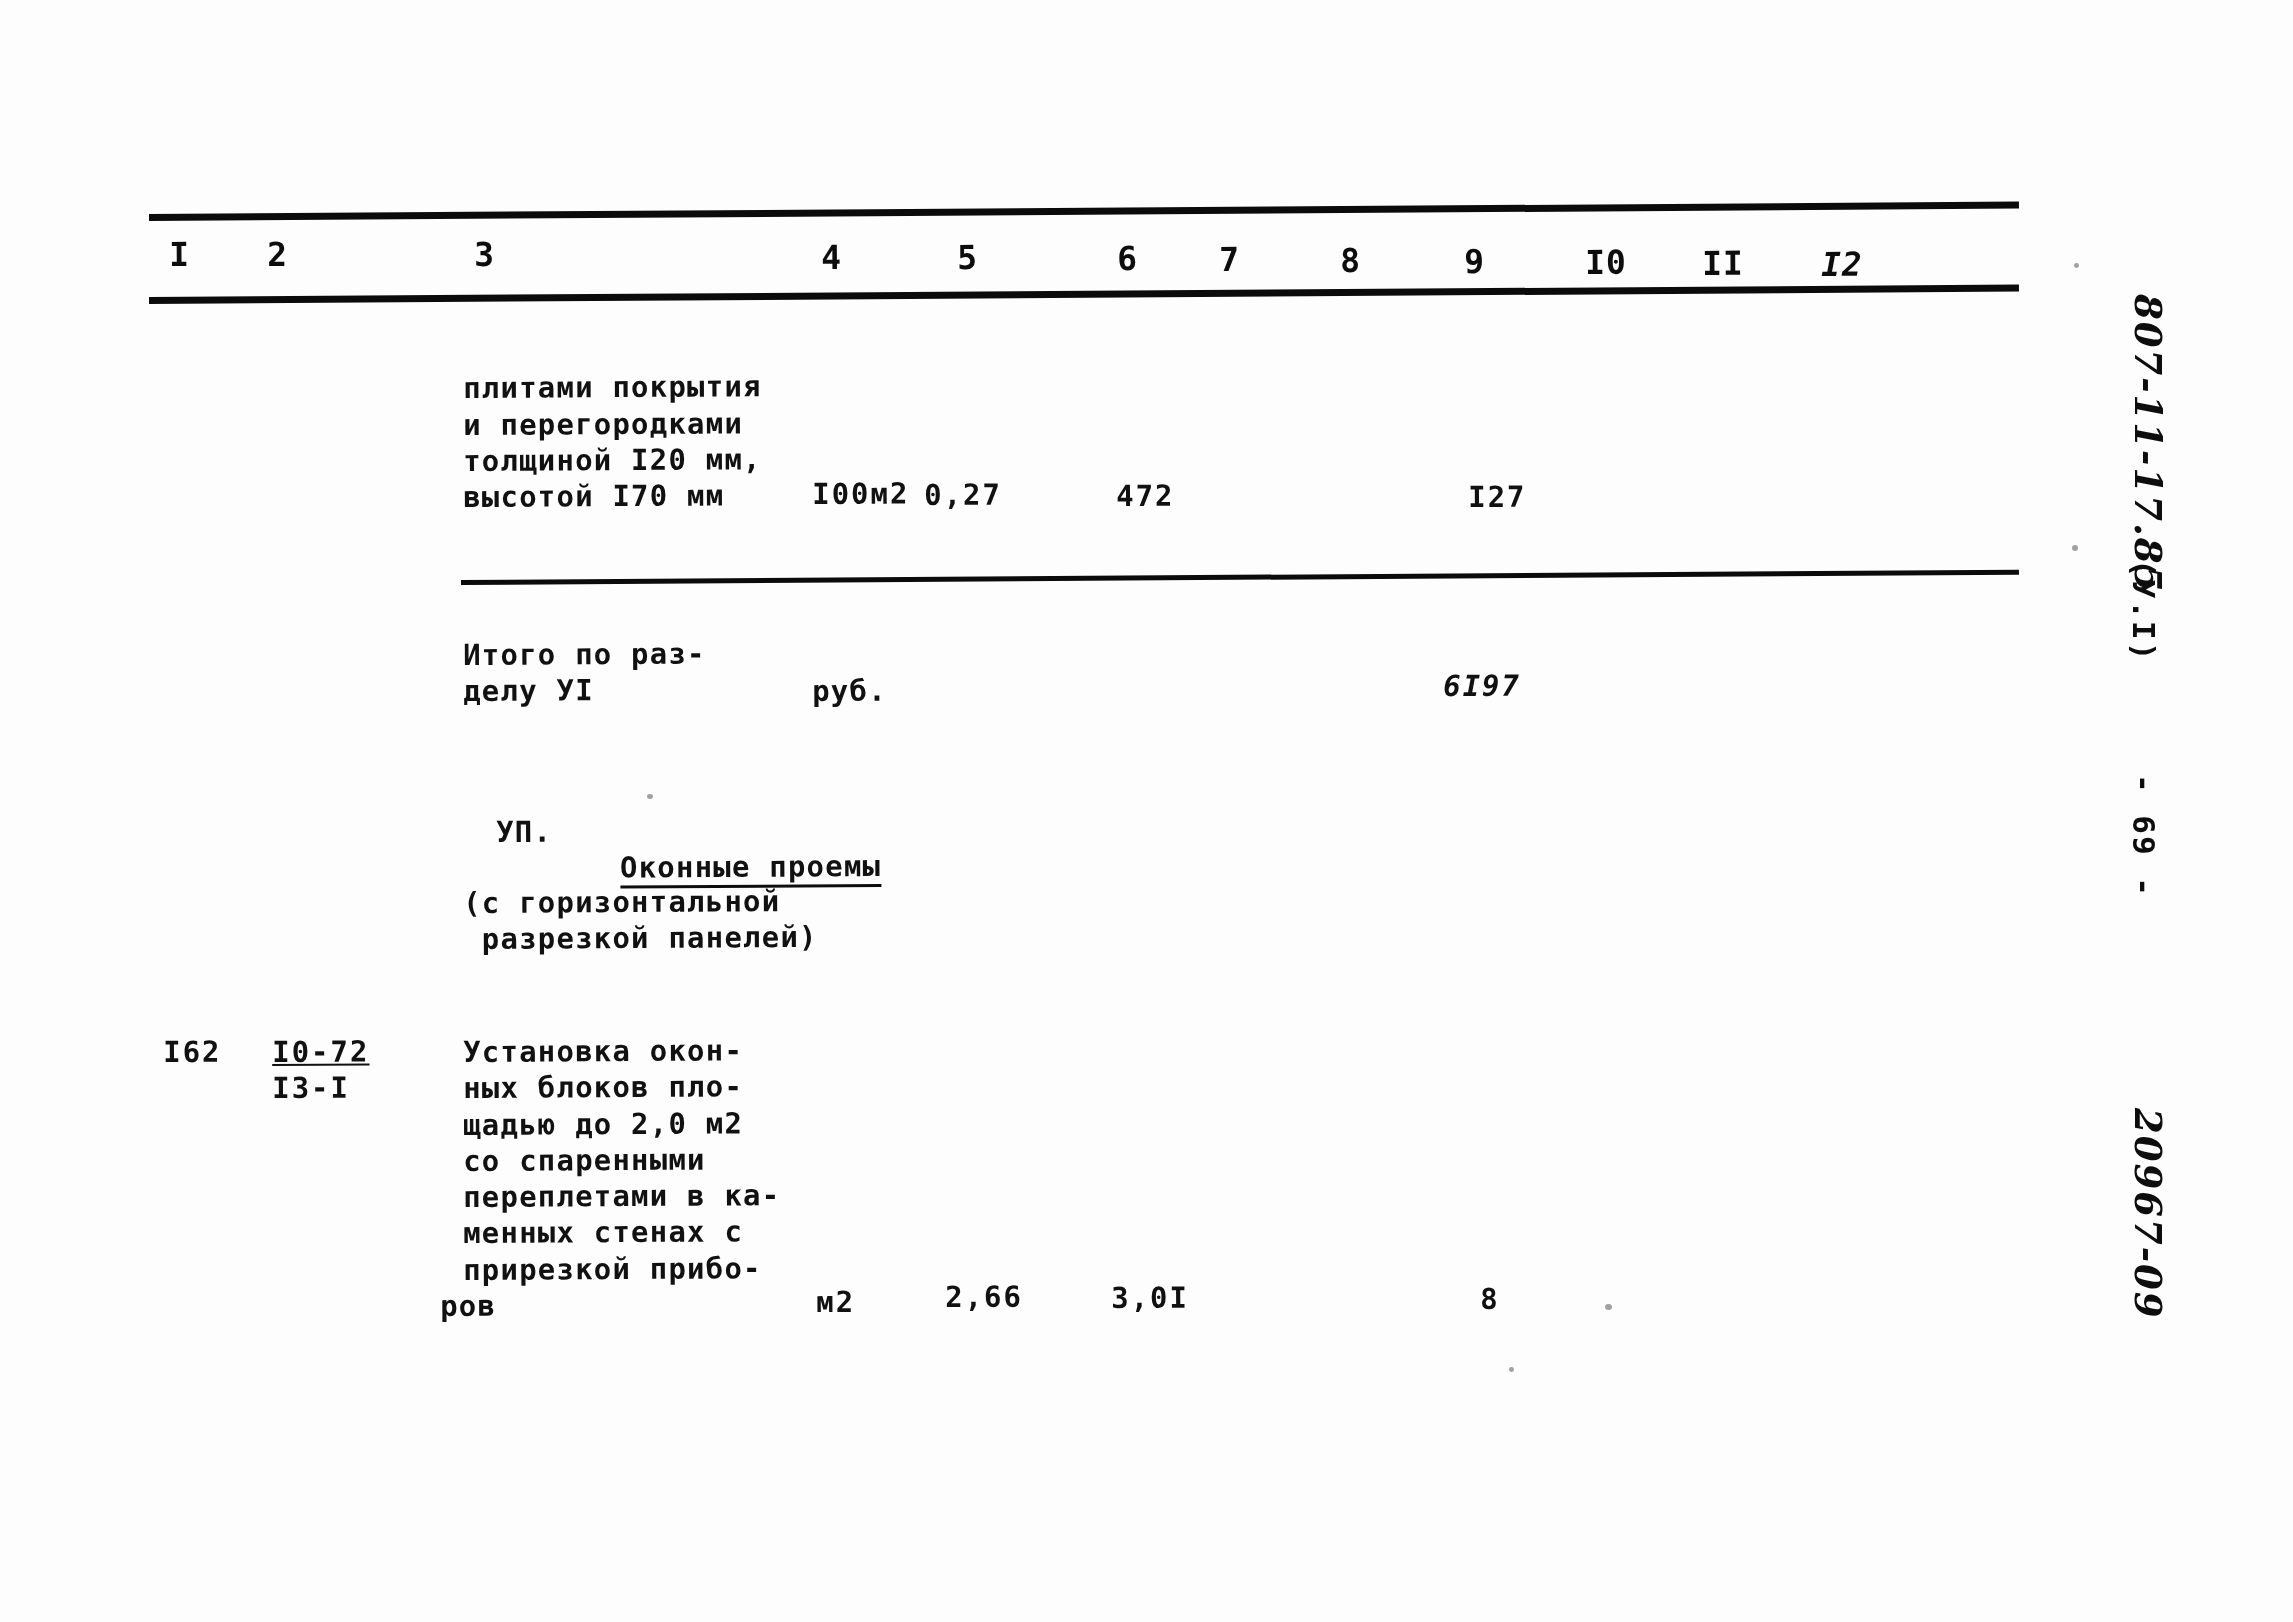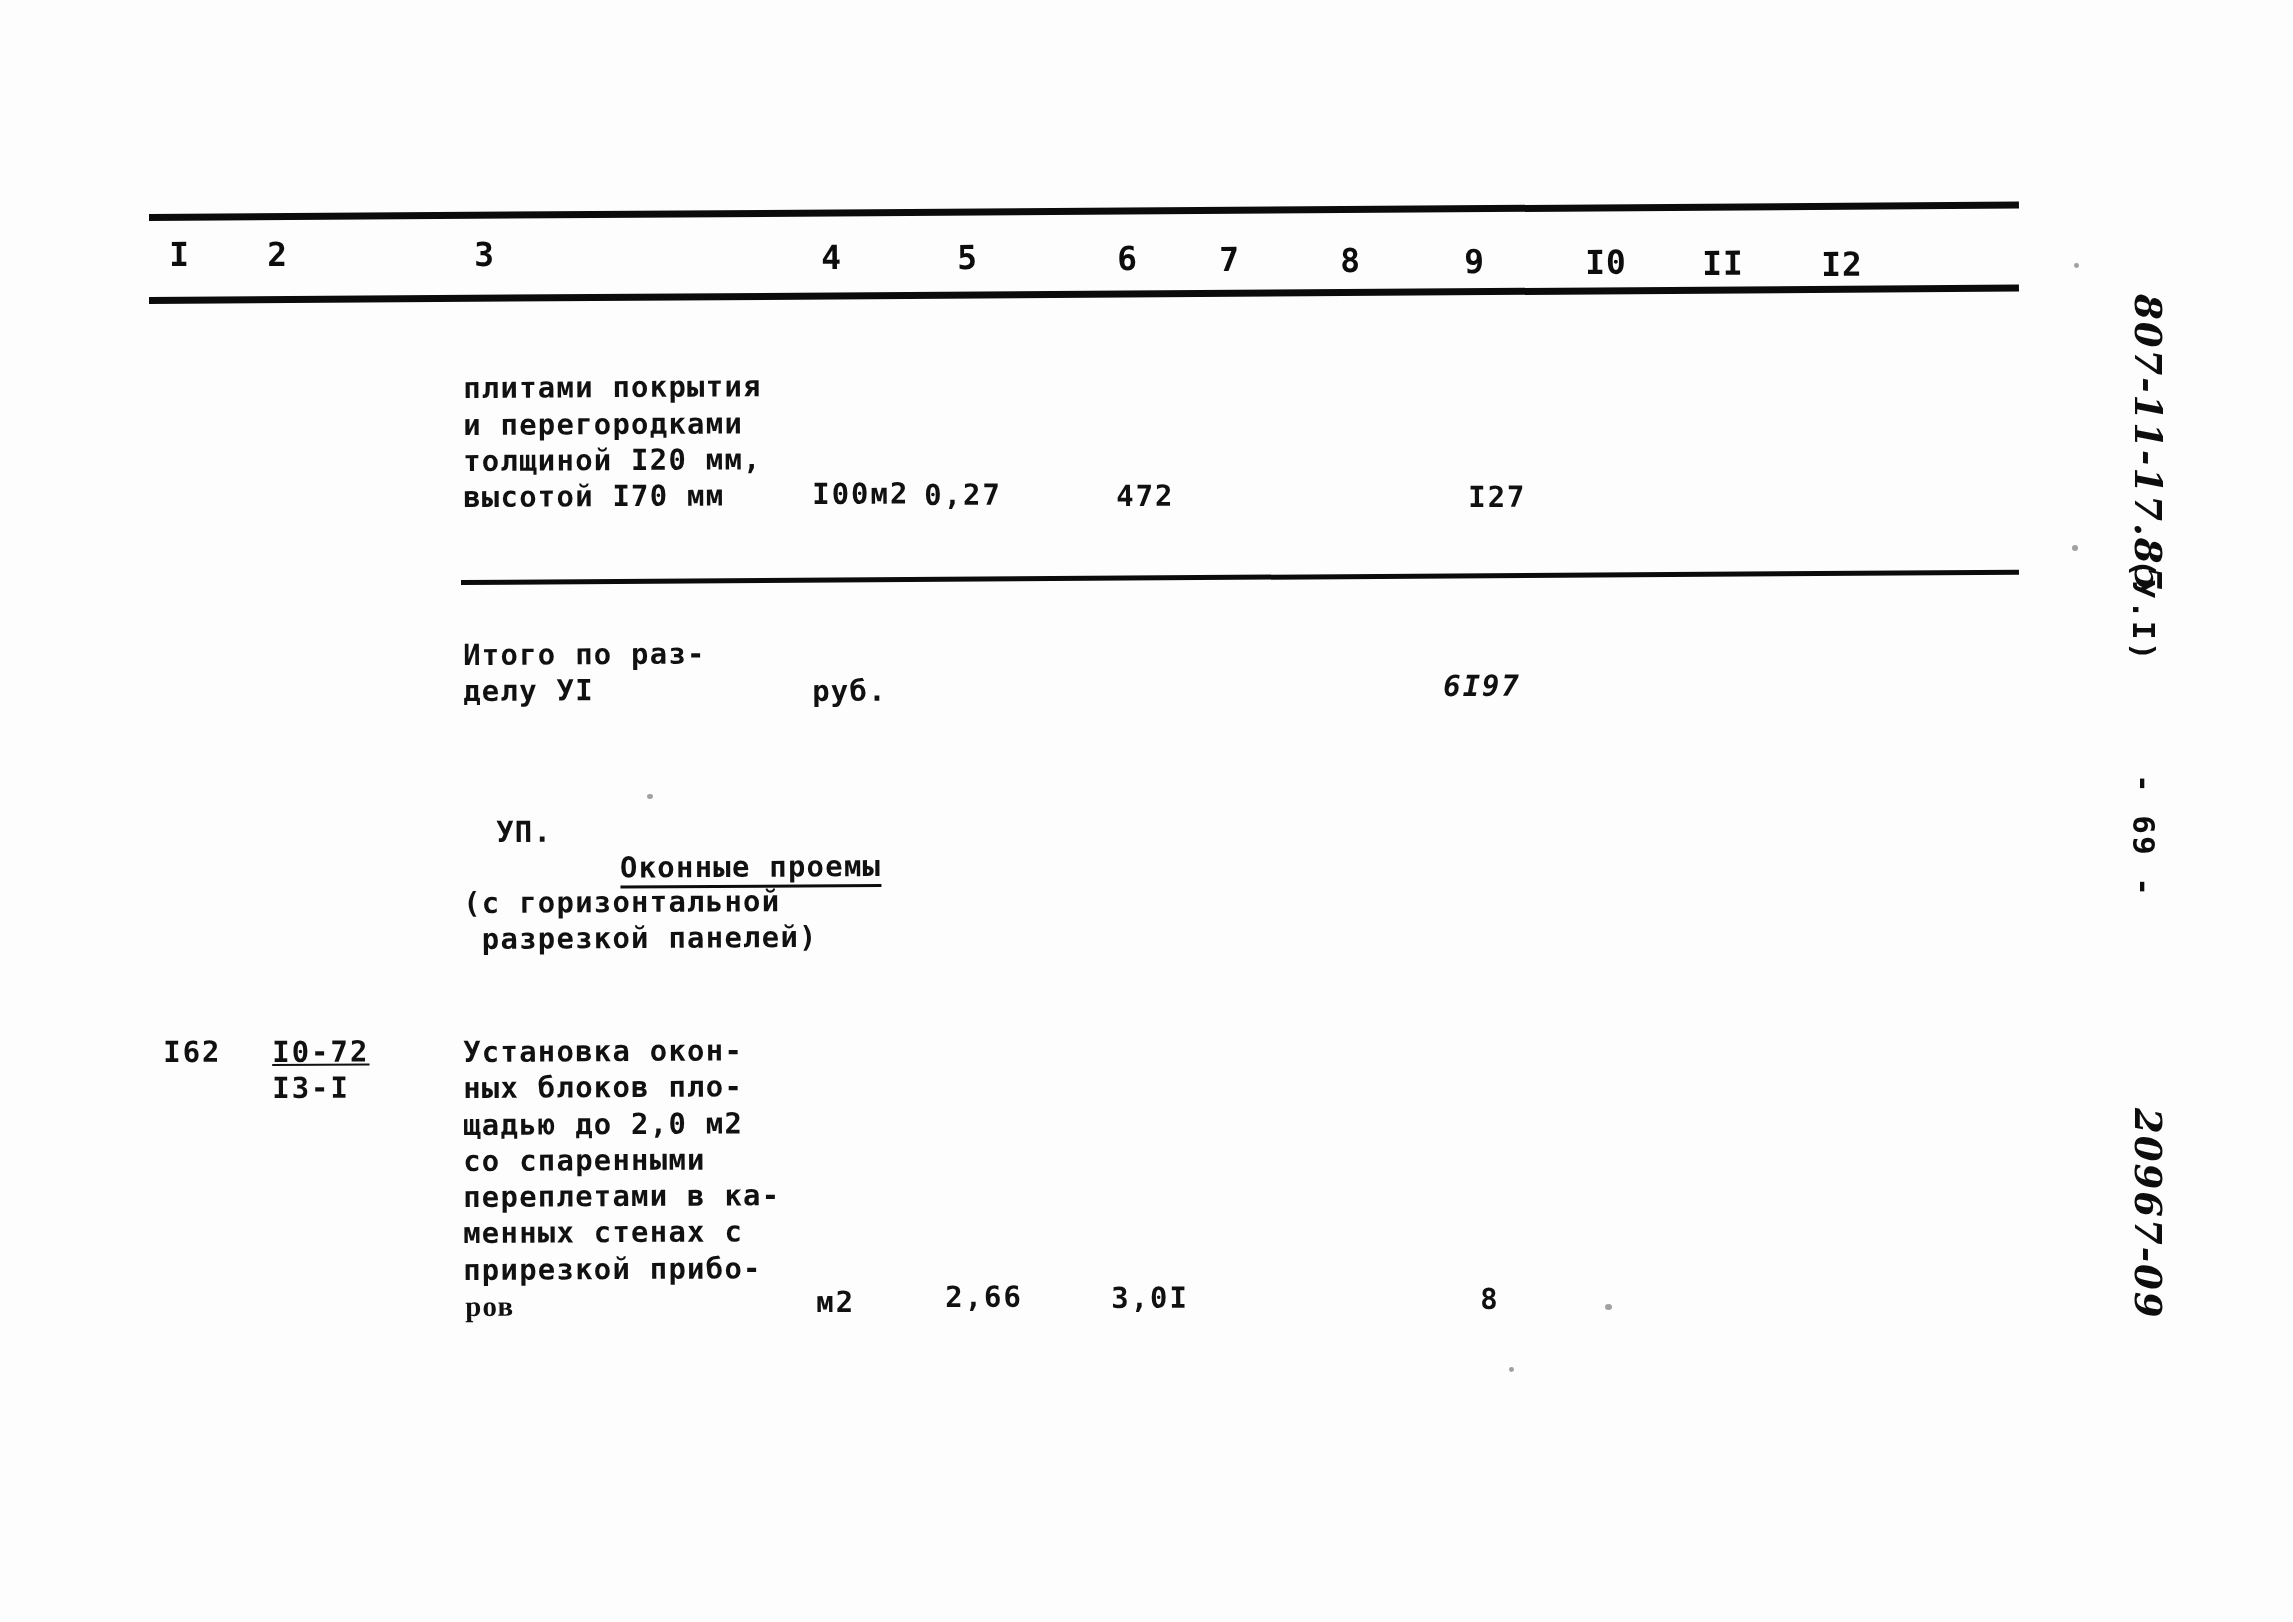--- a/index.html
+++ b/index.html
@@ -107,21 +107,21 @@
   <div class="colnum" style="left:267px;  top:235px;">2</div>
   <div class="colnum" style="left:474px;  top:235px;">3</div>
   <div class="colnum" style="left:821px;  top:238px;">4</div>
   <div class="colnum" style="left:957px;  top:238px;">5</div>
   <div class="colnum" style="left:1117px; top:239px;">6</div>
   <div class="colnum" style="left:1219px; top:240px;">7</div>
   <div class="colnum" style="left:1340px; top:241px;">8</div>
   <div class="colnum" style="left:1464px; top:242px;">9</div>
   <div class="colnum" style="left:1585px; top:243px;">I0</div>
   <div class="colnum" style="left:1702px; top:244px;">II</div>
-  <div class="colnum" style="left:1821px; top:245px;">I2</div>
+  <div class="colnum" style="left:1821px; top:245px;font-style:italic;">I2</div>
 
   <div class="rule thick" style="left:149px; top:297px; width:1870px;"></div>
 
   <div class="tw" style="left:463px; top:370px;">плитами покрытия</div>
   <div class="tw" style="left:463px; top:407px;">и перегородками</div>
   <div class="tw" style="left:463px; top:443px;">толщиной I20 мм,</div>
   <div class="tw" style="left:463px; top:479px;">высотой I70 мм</div>
 
   <div class="tw num" style="left:812px; top:476px;">I00м2</div>
   <div class="tw num" style="left:924px; top:477px;">0,27</div>
@@ -147,21 +147,21 @@
   <div class="tw num" style="left:272px; top:1034px;text-decoration:underline;">I0-72</div>
   <div class="tw num" style="left:272px; top:1070px;">I3-I</div>
 
   <div class="tw" style="left:463px; top:1034px;">Установка окон-</div>
   <div class="tw" style="left:463px; top:1070px;">ных блоков пло-</div>
   <div class="tw" style="left:463px; top:1107px;">щадью до 2,0 м2</div>
   <div class="tw" style="left:463px; top:1143px;">со спаренными</div>
   <div class="tw" style="left:463px; top:1179px;">переплетами в ка-</div>
   <div class="tw" style="left:463px; top:1215px;">менных стенах с</div>
   <div class="tw" style="left:463px; top:1252px;">прирезкой прибо-</div>
-  <div class="tw" style="left:465px; top:1288px;font-family:Liberation Serif, serif;">ров</div>
+  <div class="tw" style="left:440px; top:1288px;">ров</div>
 
   <div class="tw num" style="left:816px; top:1284px;">м2</div>
   <div class="tw num" style="left:945px; top:1279px;">2,66</div>
   <div class="tw num" style="left:1111px; top:1280px;">3,0I</div>
   <div class="tw num" style="left:1480px; top:1281px;">8</div>
 
   <div class="margin-rot hand" style="left:2170px; top:294px; transform: rotate(90deg);">807-11-17.85</div>
 
   <div class="margin-rot typed-margin" style="left:2162px; top:559px; transform: rotate(90deg);">(У.I)</div>
 

